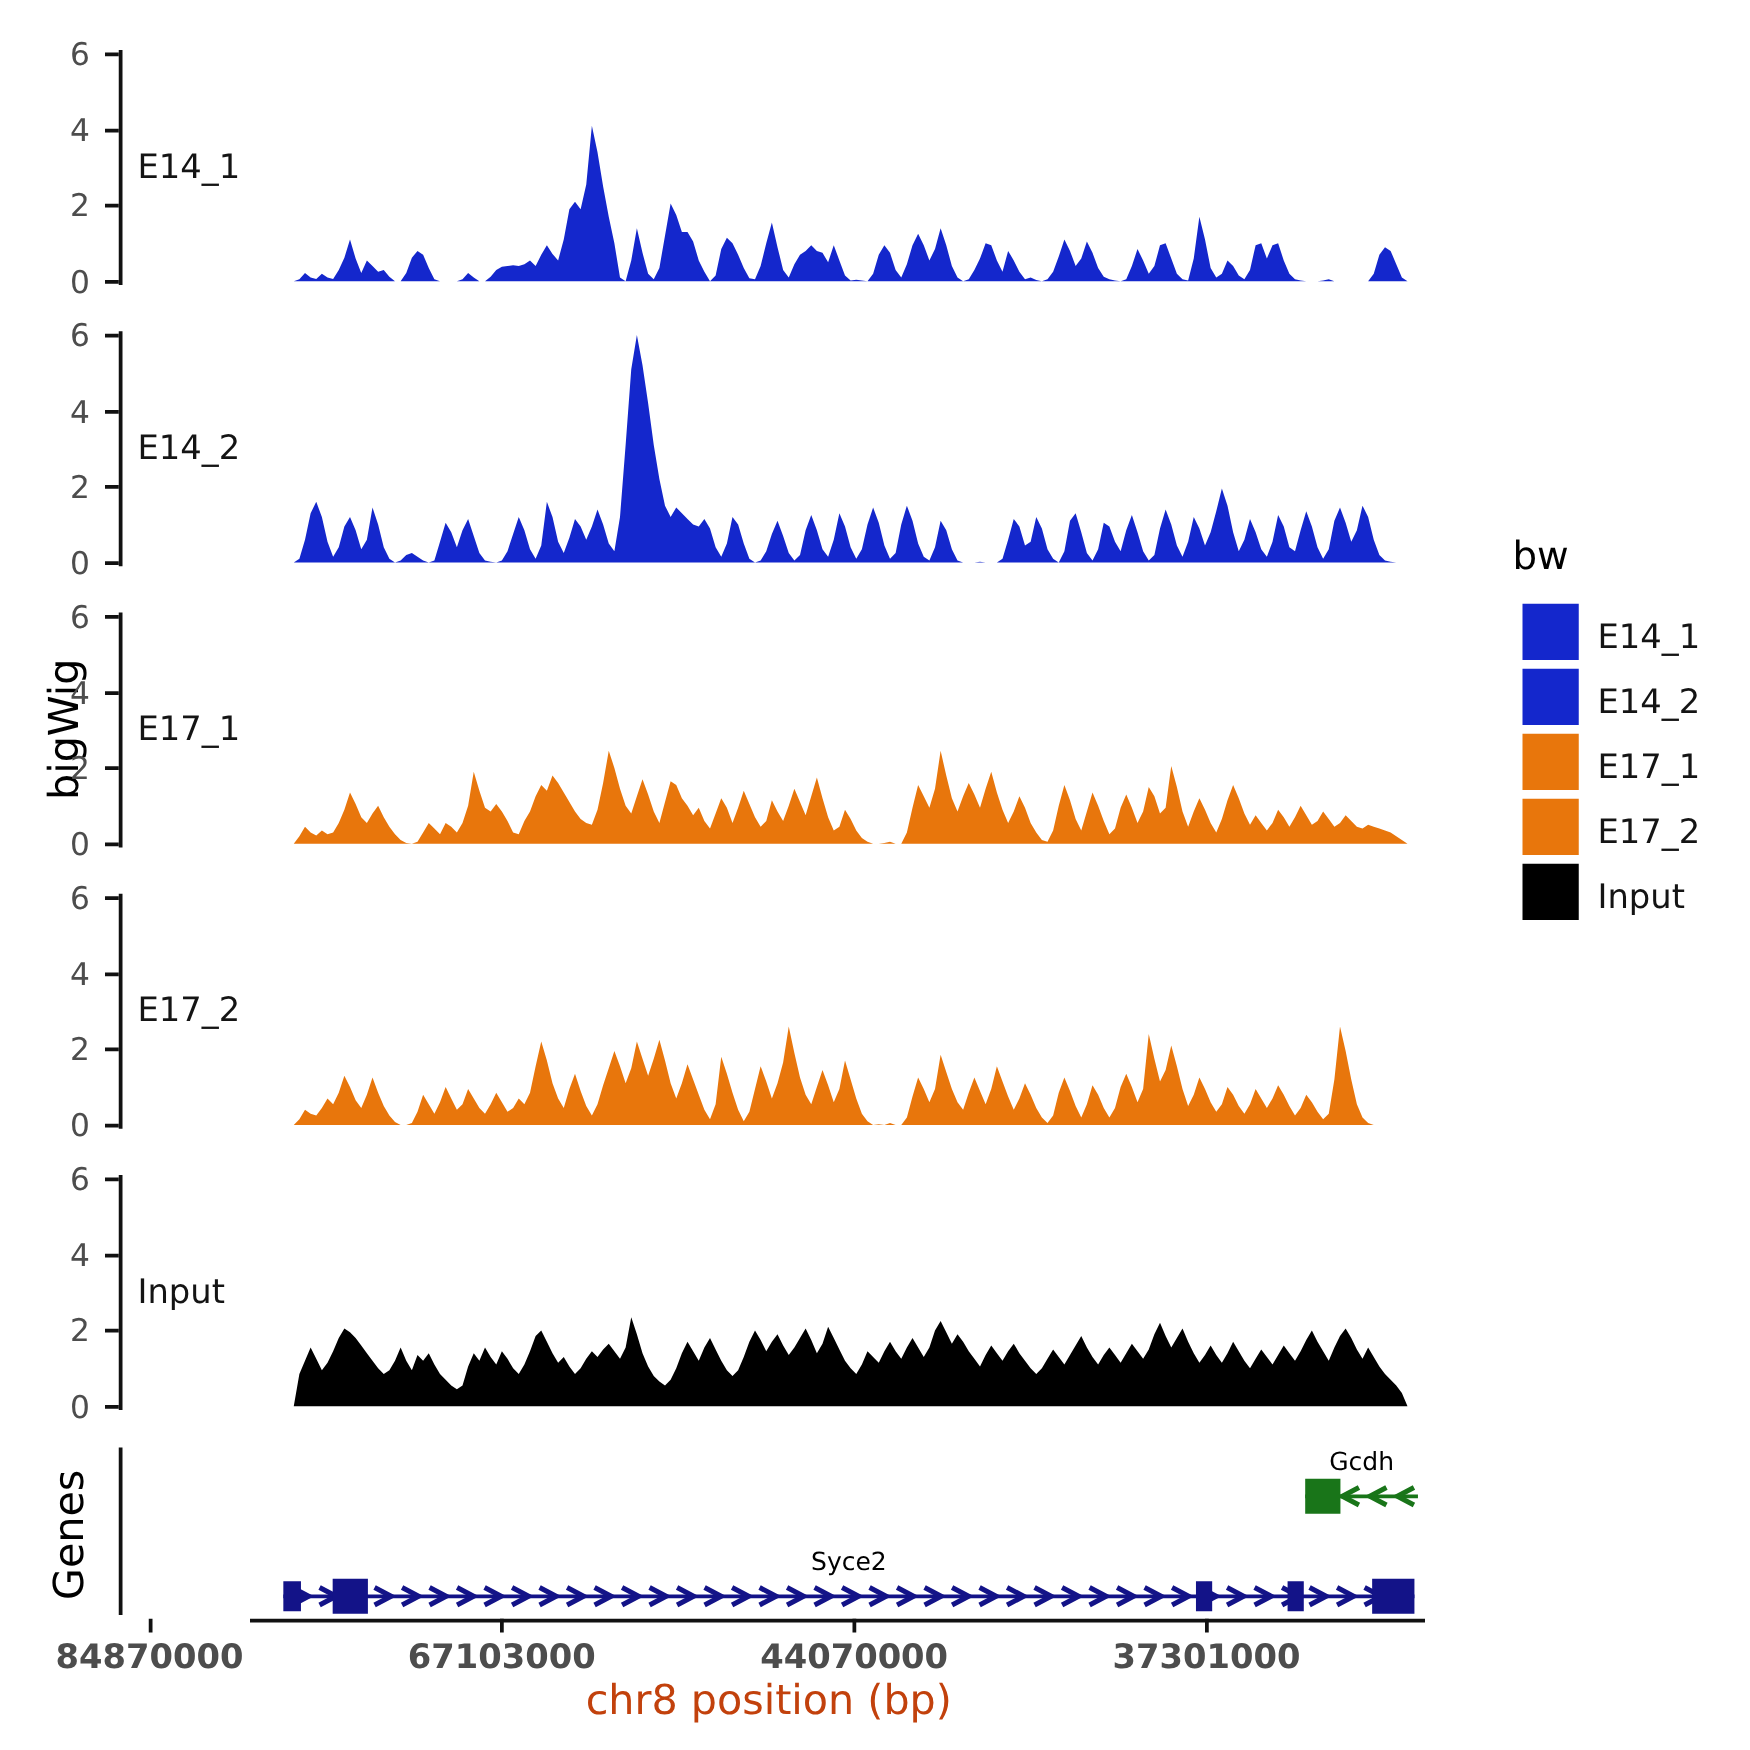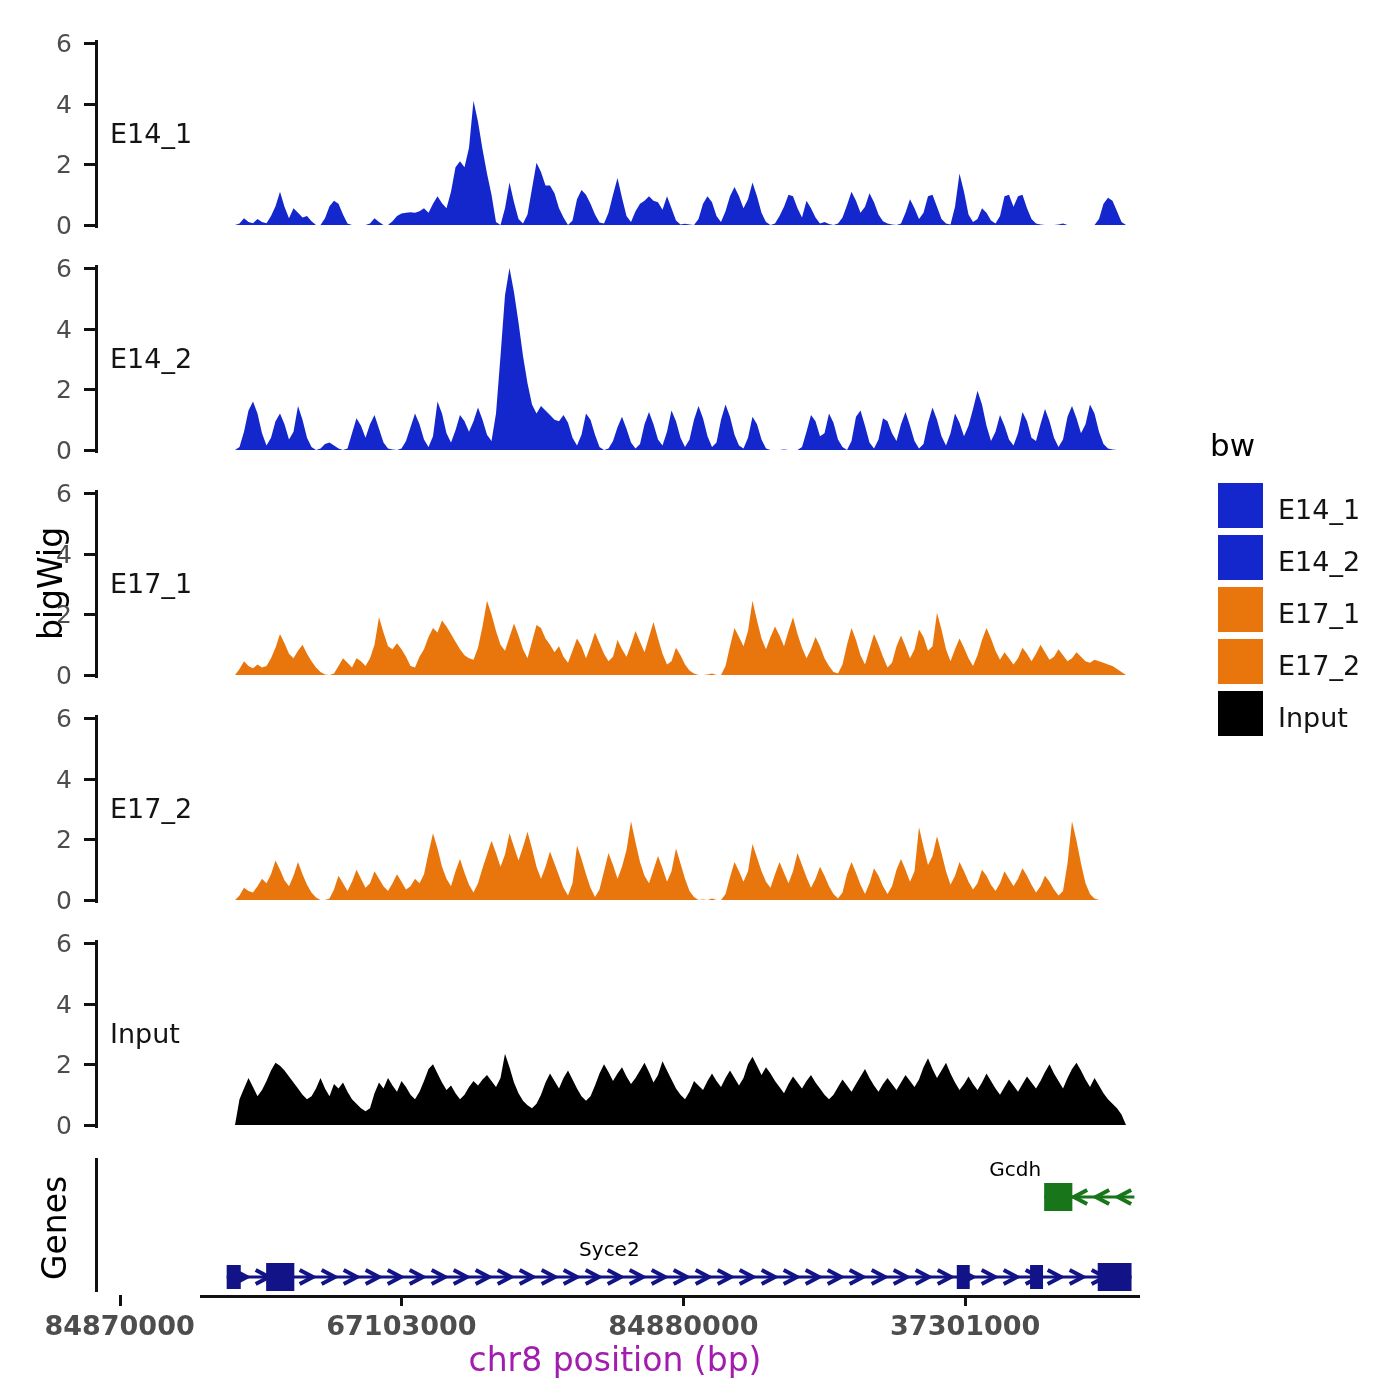--- a/index.html
+++ b/index.html
@@ -51,21 +51,21 @@
     font-size: 33px;
     color: #000000;
     white-space: nowrap;
     transform-origin: 0 0;
     transform: rotate(-90deg);
     line-height: 1;
   }
   .axis-title-x {
     position: absolute;
     font-size: 33px;
-    color: #a21caf;
+    color: #c2410c;
     white-space: nowrap;
     text-align: center;
     line-height: 1;
   }
   .legend-title {
     position: absolute;
     font-size: 31px;
     color: #000000;
     white-space: nowrap;
     line-height: 1;
@@ -79,21 +79,21 @@
   }
   .legend-key {
     position: absolute;
     width: 45px; height: 45px;
   }
   .gene-name {
     position: absolute;
     font-size: 20px;
     color: #000000;
     white-space: nowrap;
-    text-align: left;
+    text-align: center;
     line-height: 1;
   }
   .axis-line-v {
     position: absolute;
     width: 3px;
     background: #111111;
   }
   .axis-line-h {
     position: absolute;
     height: 3px;
@@ -263,21 +263,21 @@
       <div class="gene-name" style="left: 579.107px; top: 1239px; width: 200px;">Syce2</div>
     </div>
 
   <div id="xaxis" class="abs" style="left:0; top:0; width:1400px; height:1400px;">
       <div class="axis-line-h" style="left: 200px; top: 1295px; width: 940px;"></div>
       <div class="xtick-mark" style="left: 118.551px; top: 1295px;"></div>
       <div class="xtick-label" style="left: -0.448649px; top: 1312px; width: 240px;">84870000</div>
       <div class="xtick-mark" style="left: 400.443px; top: 1295px;"></div>
       <div class="xtick-label" style="left: 281.443px; top: 1312px; width: 240px;">67103000</div>
       <div class="xtick-mark" style="left: 682.335px; top: 1295px;"></div>
-      <div class="xtick-label" style="left: 563.335px; top: 1312px; width: 240px;">84880000</div>
+      <div class="xtick-label" style="left: 563.335px; top: 1312px; width: 240px;">44070000</div>
       <div class="xtick-mark" style="left: 964.227px; top: 1295px;"></div>
       <div class="xtick-label" style="left: 845.227px; top: 1312px; width: 240px;">37301000</div>
     </div>
 
   <div class="axis-title-x" style="left: 100px; top: 1343px; width: 1030px;">chr8 position (bp)</div>
 
   <div class="abs" style="left: 1210px; top: 430px; width: 190px; height: 270px;">
     <div class="legend-title" style="left: 0px; top: 0px;">bw</div>
     <div id="legend-items" class="abs" style="left:0; top:0; width:190px; height:270px;">
         <div class="legend-key" style="left: 8px; top: 53px; background: rgb(20, 39, 204);"></div>

